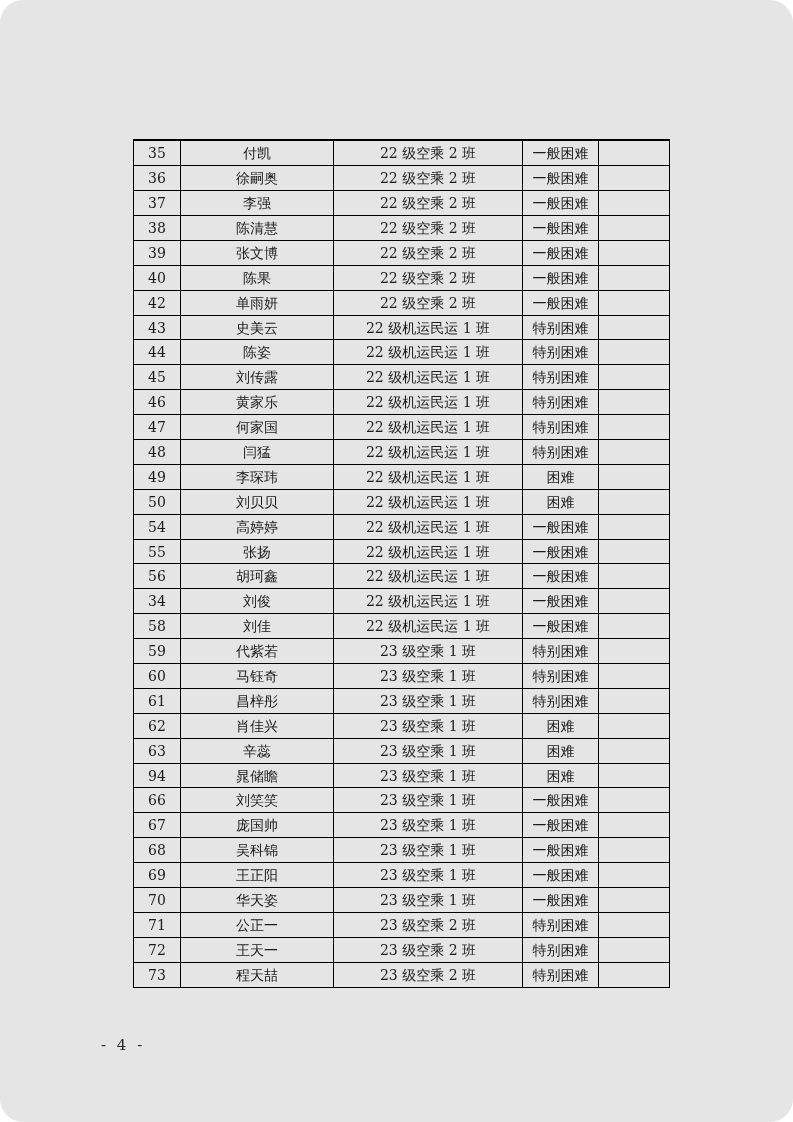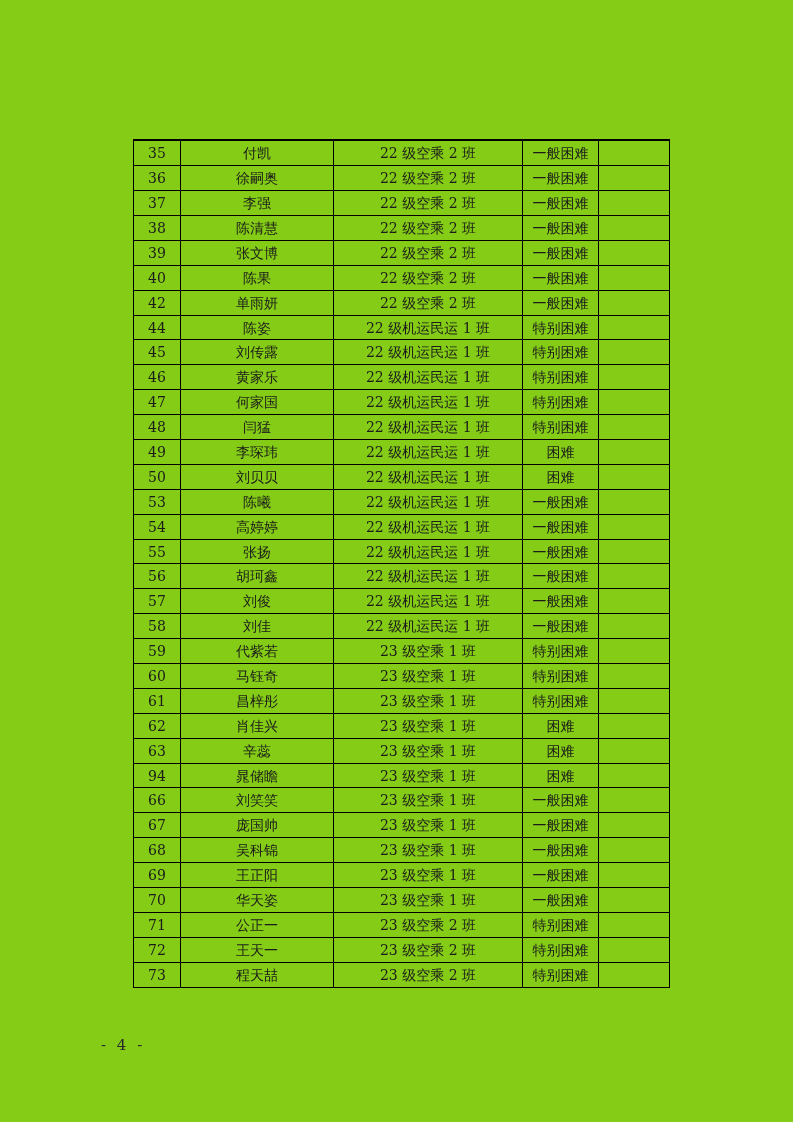--- a/index.html
+++ b/index.html
@@ -4,24 +4,25 @@
 <style>
   html, body {
     margin: 0;
     padding: 0;
     background: #ffffff;
   }
   .page {
     position: relative;
     width: 793px;
     height: 1122px;
-    background: #84cc16;
+    background: #e5e5e5;
     overflow: hidden;
     font-family: "DejaVu Serif", "Liberation Serif", serif;
     color: #1b1b1b;
+    border-radius: 23px;
   }
   table.roster {
     position: absolute;
     left: 133px;
     top: 139px;
     width: 536px;
     height: 849px;
     border-collapse: collapse;
     table-layout: fixed;
     border: 1px solid #000;
@@ -104,20 +105,27 @@
     <td></td>
   </tr>
         <tr>
     <td>42</td>
     <td>单雨妍</td>
     <td>22 级空乘 2 班</td>
     <td>一般困难</td>
     <td></td>
   </tr>
         <tr>
+    <td>43</td>
+    <td>史美云</td>
+    <td>22 级机运民运 1 班</td>
+    <td>特别困难</td>
+    <td></td>
+  </tr>
+        <tr>
     <td>44</td>
     <td>陈姿</td>
     <td>22 级机运民运 1 班</td>
     <td>特别困难</td>
     <td></td>
   </tr>
         <tr>
     <td>45</td>
     <td>刘传露</td>
     <td>22 级机运民运 1 班</td>
@@ -153,27 +161,20 @@
     <td></td>
   </tr>
         <tr>
     <td>50</td>
     <td>刘贝贝</td>
     <td>22 级机运民运 1 班</td>
     <td>困难</td>
     <td></td>
   </tr>
         <tr>
-    <td>53</td>
-    <td>陈曦</td>
-    <td>22 级机运民运 1 班</td>
-    <td>一般困难</td>
-    <td></td>
-  </tr>
-        <tr>
     <td>54</td>
     <td>高婷婷</td>
     <td>22 级机运民运 1 班</td>
     <td>一般困难</td>
     <td></td>
   </tr>
         <tr>
     <td>55</td>
     <td>张扬</td>
     <td>22 级机运民运 1 班</td>
@@ -181,21 +182,21 @@
     <td></td>
   </tr>
         <tr>
     <td>56</td>
     <td>胡珂鑫</td>
     <td>22 级机运民运 1 班</td>
     <td>一般困难</td>
     <td></td>
   </tr>
         <tr>
-    <td>57</td>
+    <td>34</td>
     <td>刘俊</td>
     <td>22 级机运民运 1 班</td>
     <td>一般困难</td>
     <td></td>
   </tr>
         <tr>
     <td>58</td>
     <td>刘佳</td>
     <td>22 级机运民运 1 班</td>
     <td>一般困难</td>

